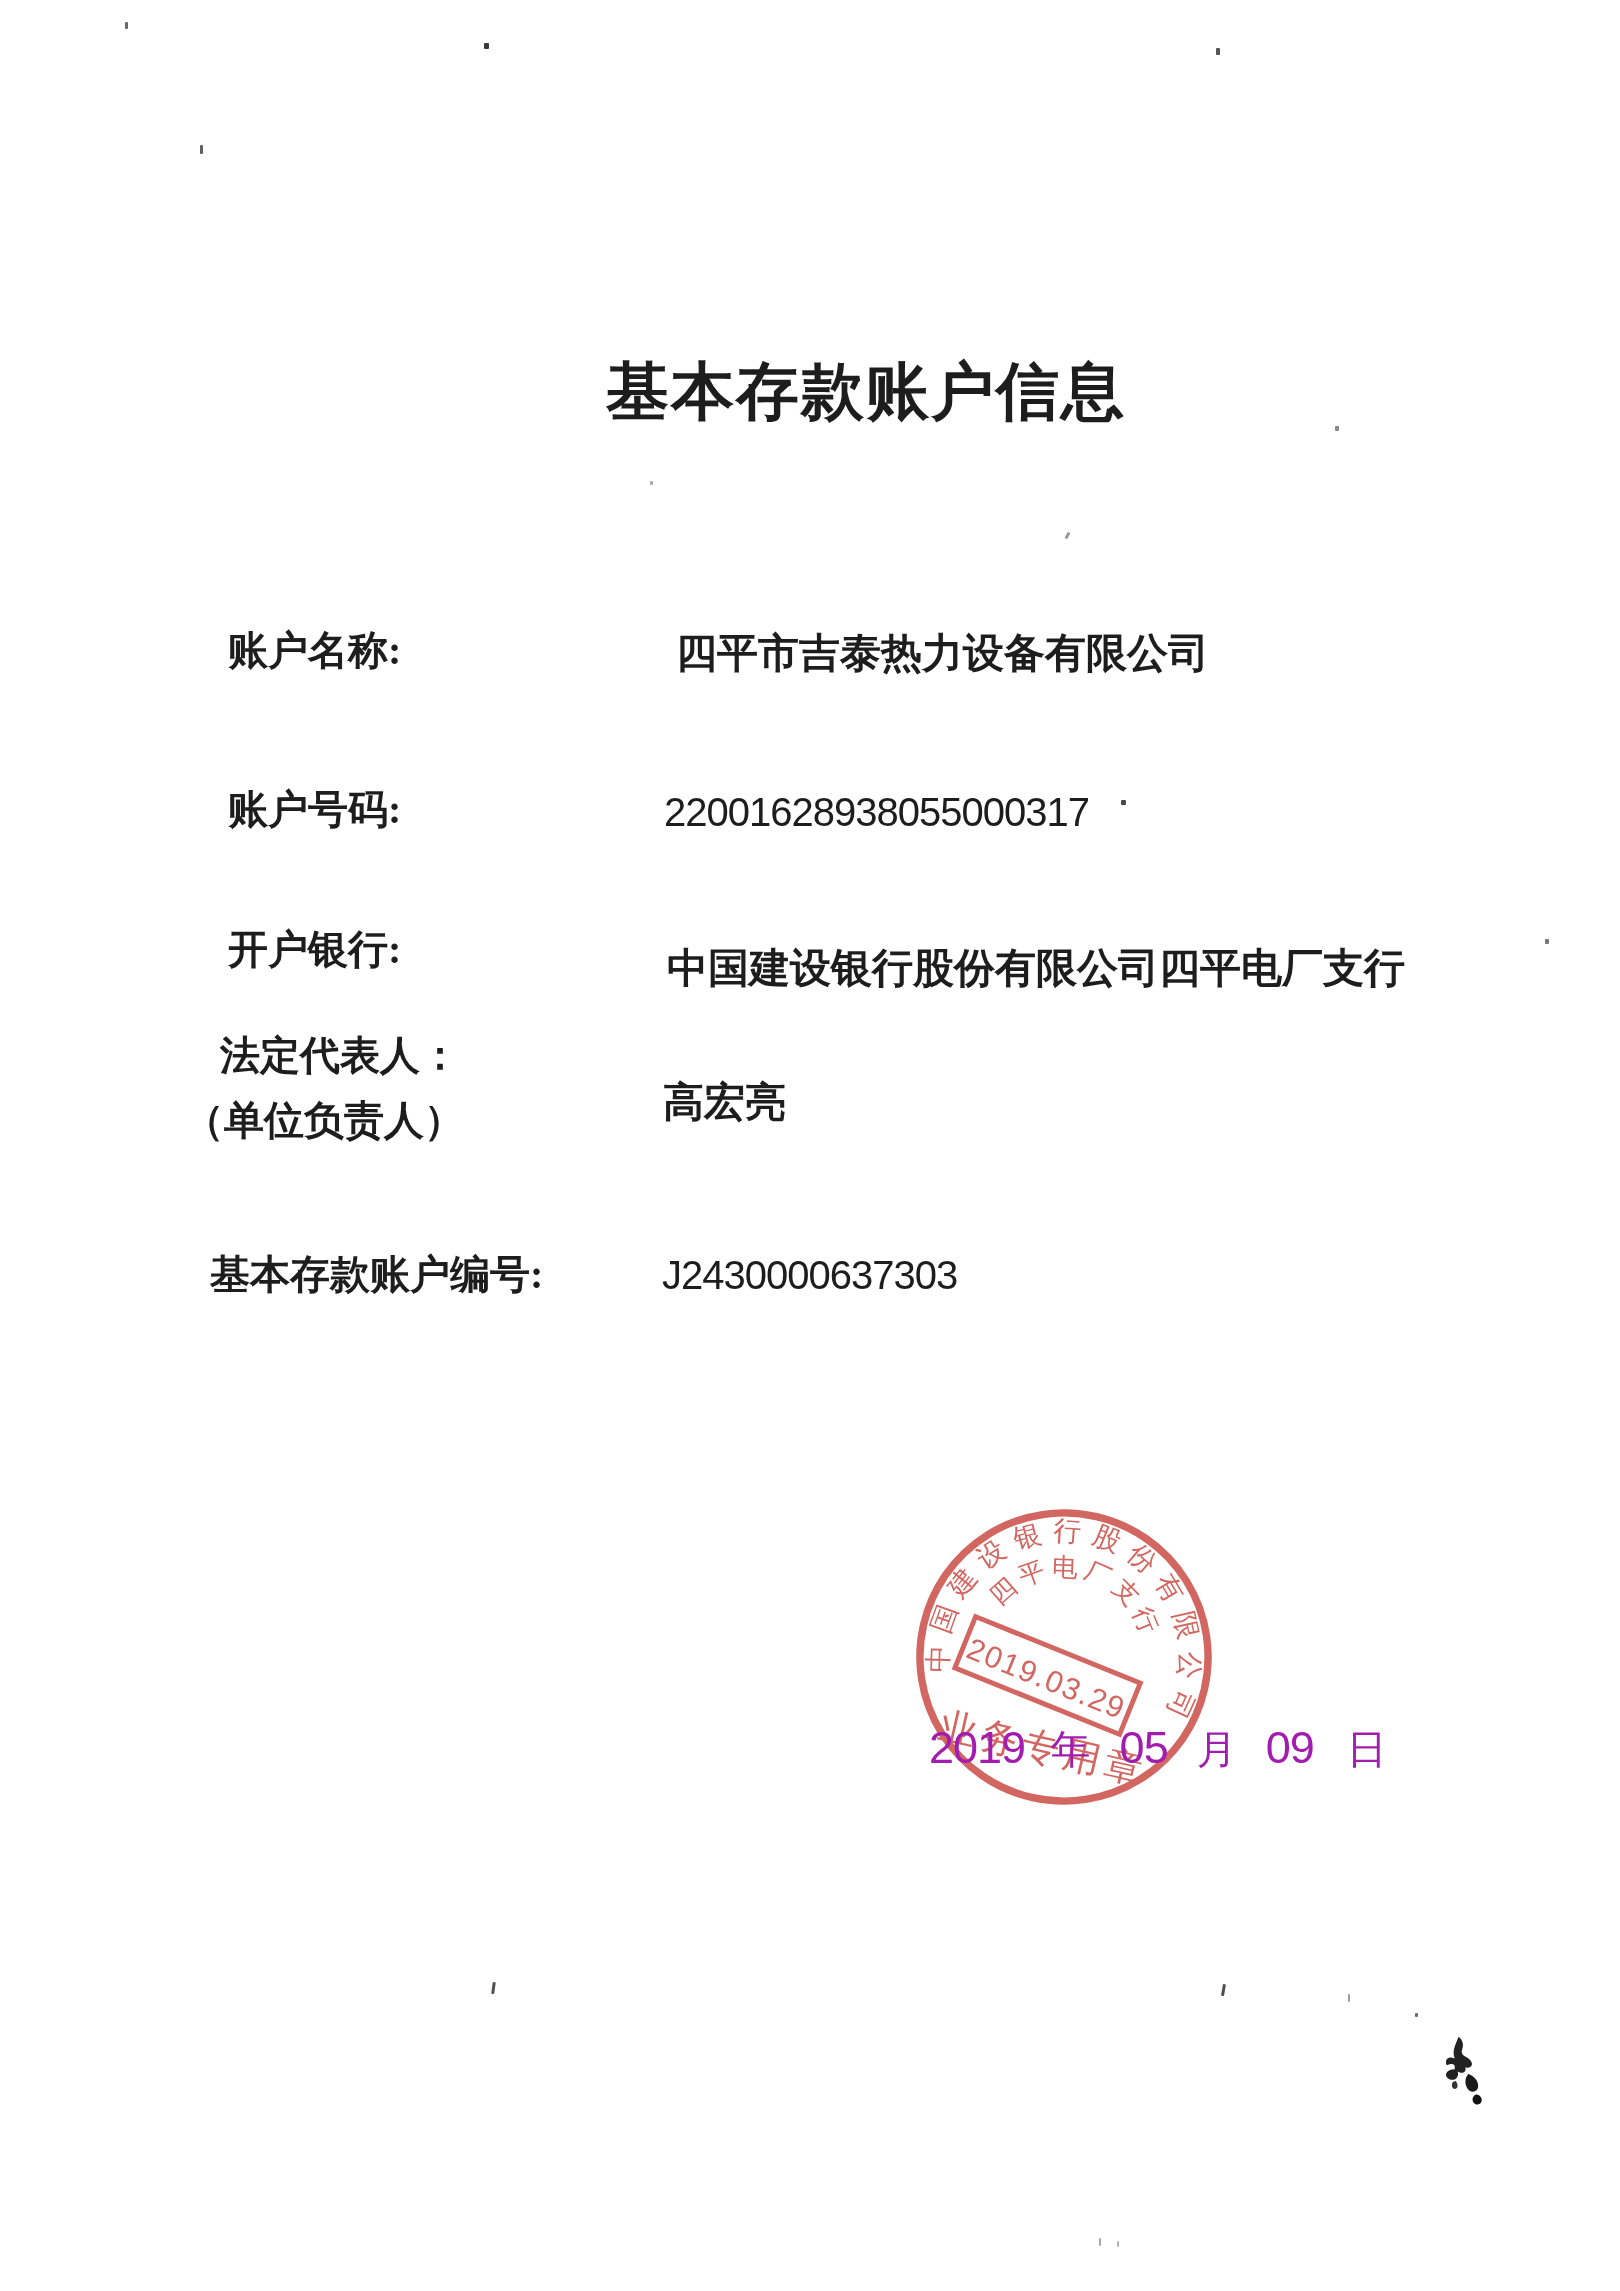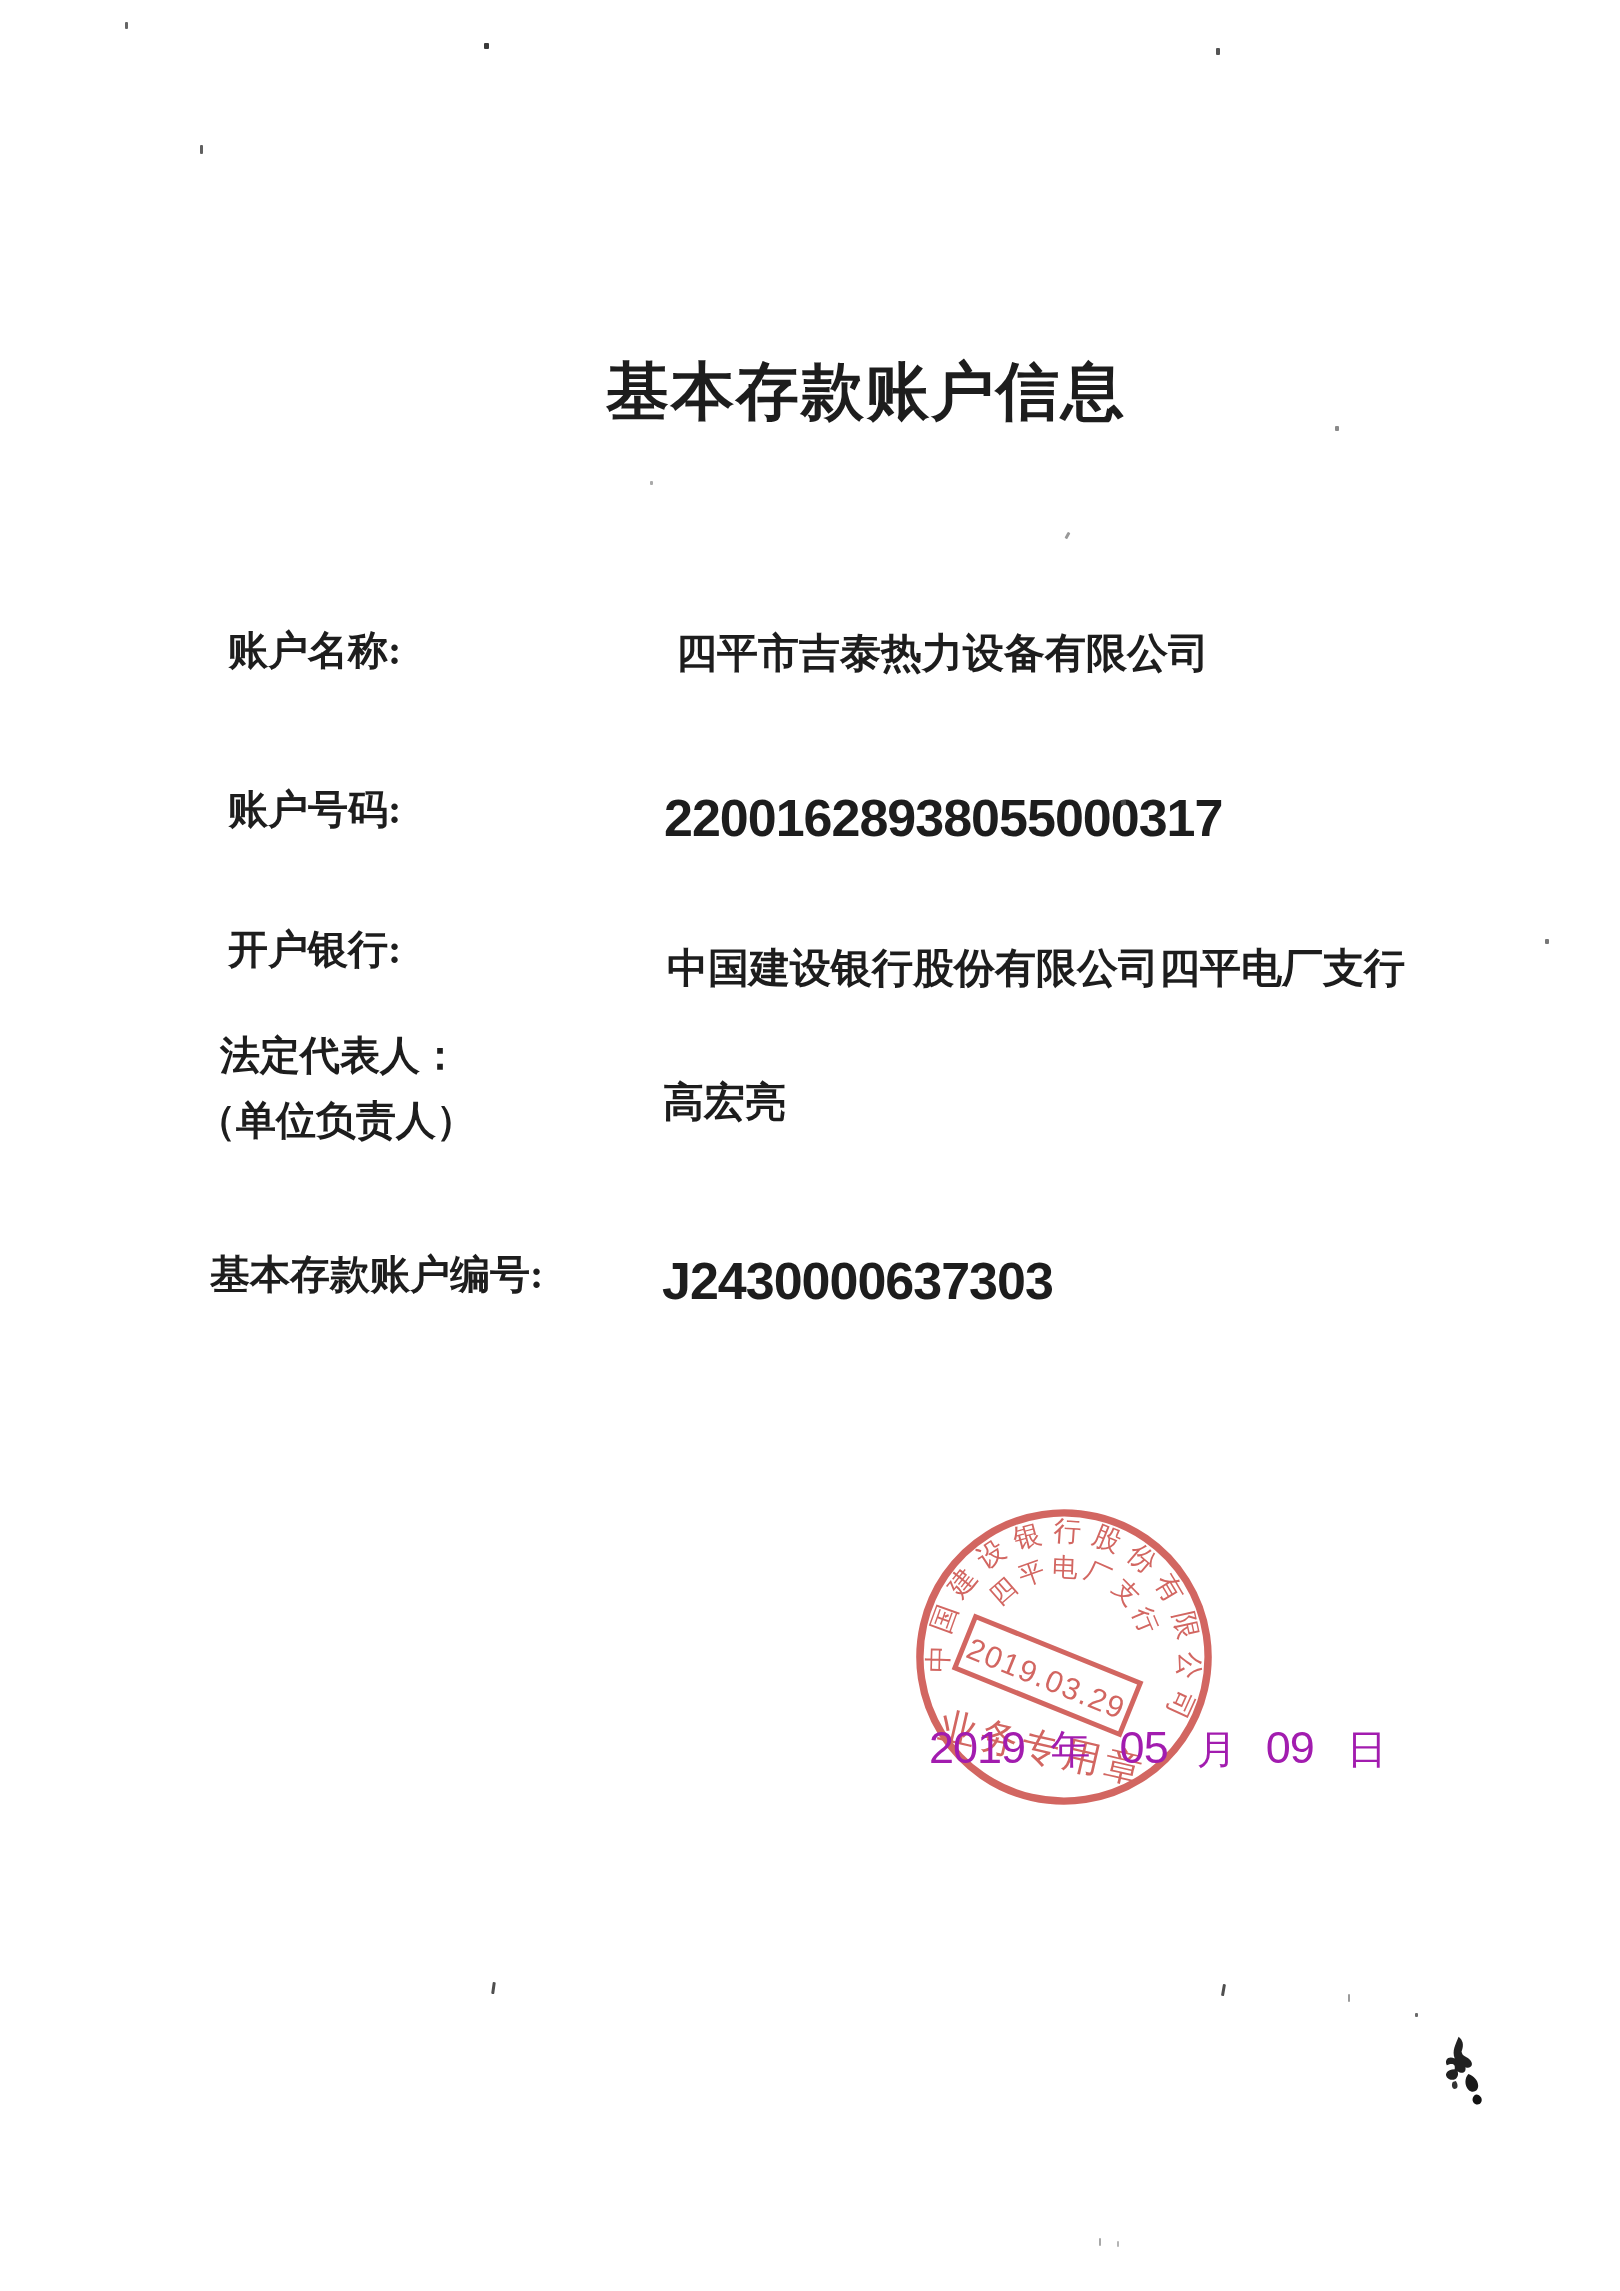--- a/index.html
+++ b/index.html
@@ -31,30 +31,30 @@
   }
   .fvalue {
     position: absolute;
     font-size: 41px;
     font-weight: 700;
     line-height: 1.15;
     white-space: nowrap;
   }
   .num {
     font-family: "Liberation Sans", "DejaVu Sans", sans-serif;
-    font-size: 52px;
+    font-size: 40px;
     letter-spacing: -1px;
-    font-weight: 700;
+    font-weight: 400;
     text-align: center;
   }
   
   .r1l { left: 228px; top: 628px; text-align: center; }   .r1v { left: 676px; top: 630px; }
   .r2l { left: 228px; top: 787px; }   .r2v { left: 664px; top: 789px; }
   .r3l { left: 228px; top: 927px; }   .r3v { left: 667px; top: 929px; margin-top: 16px; }
-  .r4l1 { left: 220px; top: 1033px; } .r4l2 { left: 184px; top: 1098px; margin-left: 12px; }
+  .r4l1 { left: 220px; top: 1033px; } .r4l2 { left: 184px; top: 1098px; }
   .r4v { left: 663px; top: 1079px; text-align: right; }
   .r5l { left: 210px; top: 1252px; }  .r5v { left: 662px; top: 1252px; }
 
   .stamp-svg {
     position: absolute;
     left: 914px;
     top: 1507px;
     width: 300px;
     height: 300px;
     z-index: 1;

